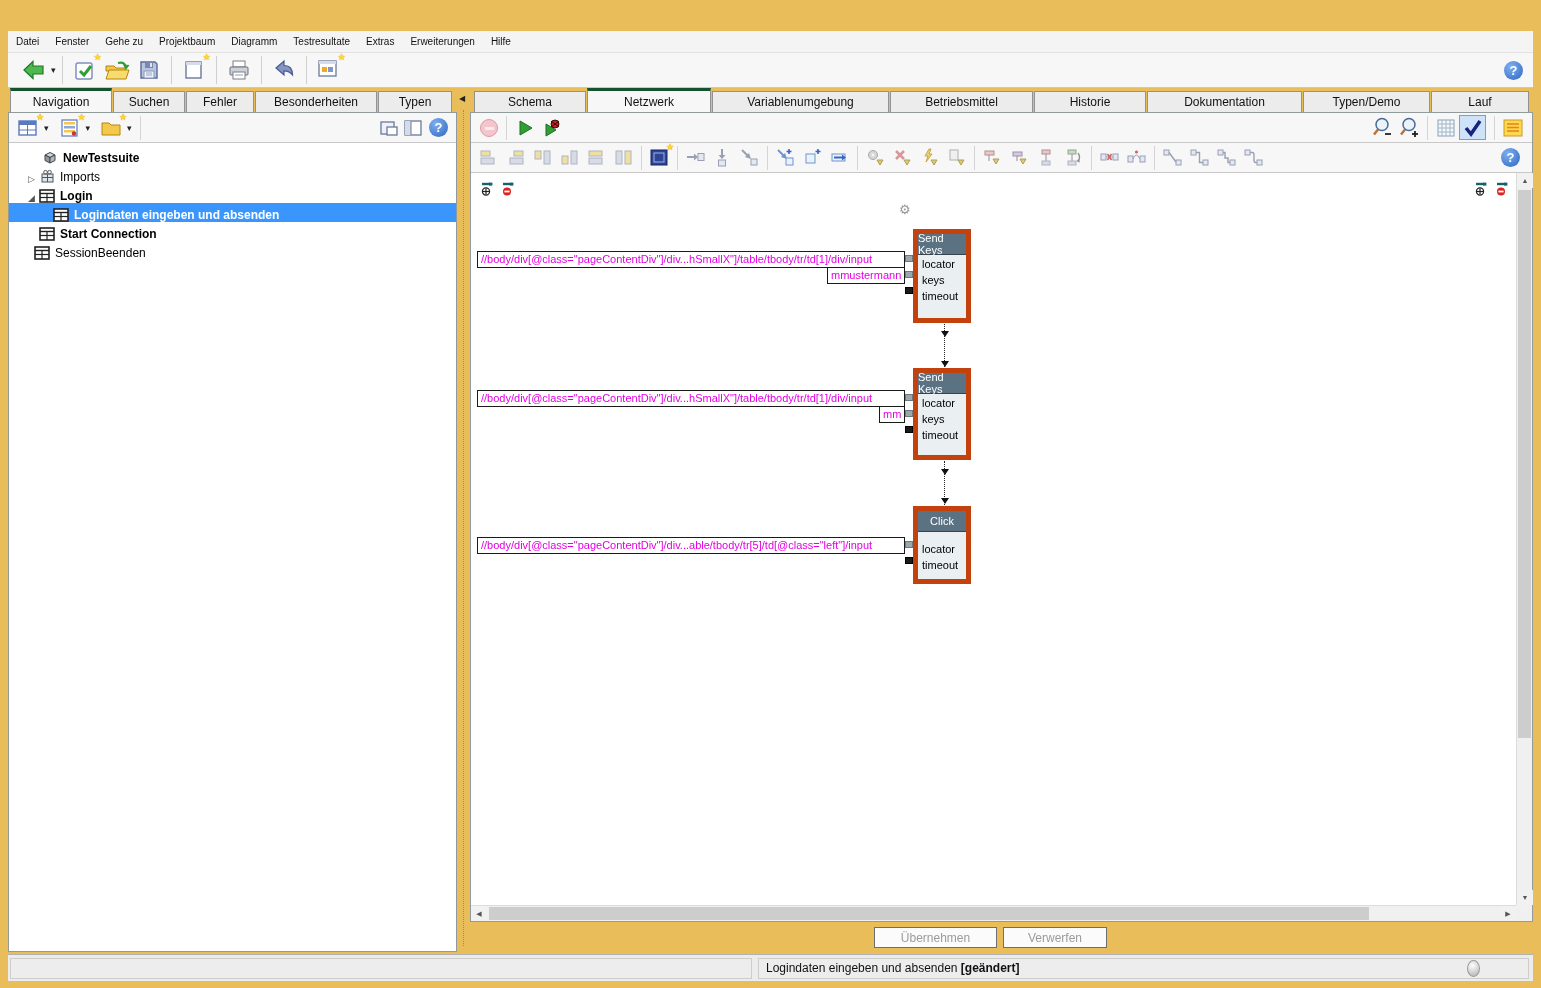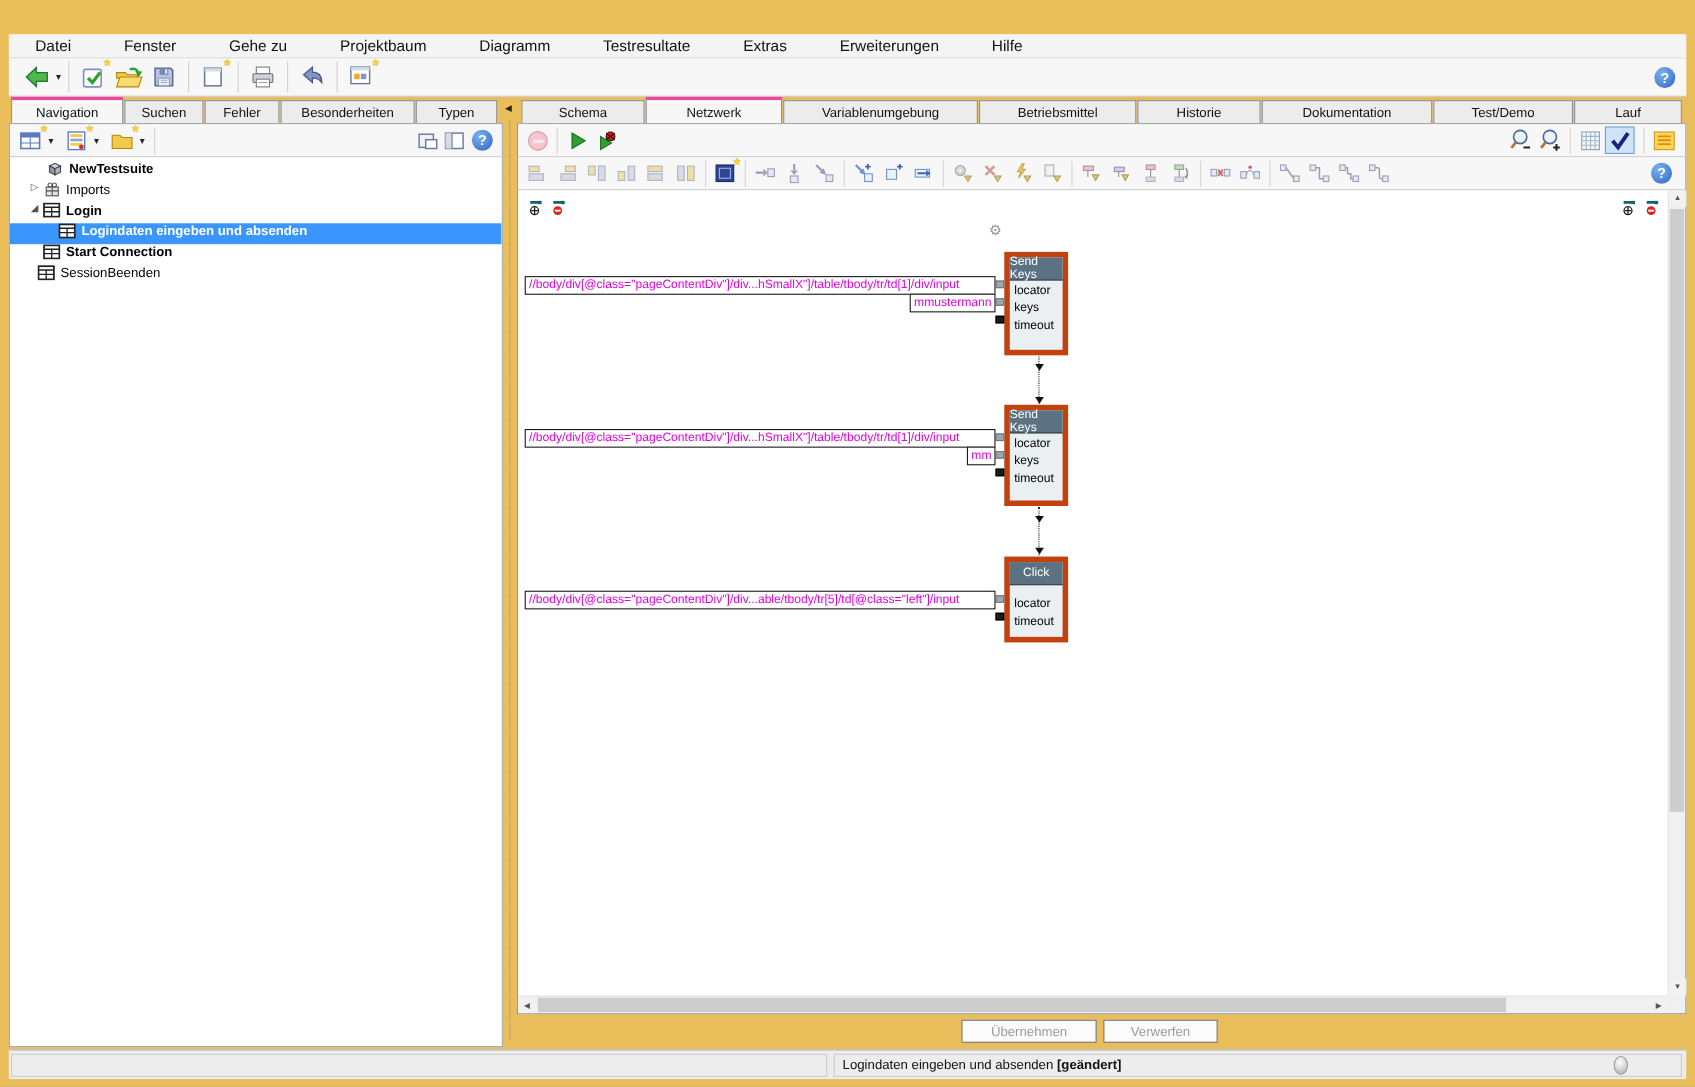--- a/index.html
+++ b/index.html
@@ -10,42 +10,42 @@
   .titlebar{position:absolute;left:0;top:0;width:1541px;height:31px;background:#eabd5b}
   .wtitle{position:absolute;left:0;right:0;top:0;height:31px;display:flex;align-items:center;justify-content:center;font-size:13.5px;color:#33291a}
   .appicon{position:absolute;left:10px;top:6px}
   .wbtn{position:absolute;top:0;height:29px;display:flex;align-items:center;justify-content:center;cursor:default}
   .minbar{width:11px;height:2px;background:#1a1a1a;margin-top:6px}
   .maxbox{width:11px;height:10px;border:2px solid #1a1a1a}
   .closebtn{background:#c75050;color:#fff;font-size:13px;font-weight:bold}
 
   
   .menubar{position:absolute;left:8px;top:31px;width:1525px;height:22px;background:#f4f4f4;display:flex;align-items:center;border-bottom:1px solid #e2e2e2}
-  .menuitem{padding:0 24px;font-size:14px;line-height:21px;color:#111}
+  .menuitem{padding:0 8px;font-size:10px;line-height:21px;color:#111}
   .toolbar-main{position:absolute;left:8px;top:53px;width:1525px;height:35px;background:#f7f7f7;border-bottom:1px solid #c8c8c8;display:flex;align-items:center;padding:0 10px}
   .tb{position:relative;width:32px;height:30px;display:flex;align-items:center;justify-content:center}
   .vsep{width:1px;height:28px;background:#cfcfcf;margin:0 6px}
   .vsep2{width:1px;height:24px;background:#d4d4d4;margin:0 4px}
   .dd{font-size:9px;color:#222;margin-left:1px}
   .star{position:absolute;right:-1px;top:-3px;font-size:9px;color:#ffd633;text-shadow:0 0 1px #b07800}
   .helpbtn{width:19px;height:19px;border-radius:50%;background:radial-gradient(circle at 35% 30%,#7cb0f2,#2f66bf);color:#fff;font-weight:bold;font-size:13px;text-align:center;line-height:19px}
   .spacer{flex:1}
 
   
   .tabsrow{position:absolute;height:24px;display:flex;align-items:flex-end}
   .tab{height:21px;background:#ececec;border:1px solid #929292;border-bottom:none;font-size:12px;display:flex;align-items:center;justify-content:center;color:#111;margin-right:1px}
-  .tab.active{height:24px;background:#f7f7f7;border-top:3px solid #ec4899}
+  .tab.active{height:24px;background:#f7f7f7;border-top:3px solid #14532d}
 
   
   .panelbox{position:absolute;border:1px solid #919b9c;background:#f7f7f7;display:flex;flex-direction:column}
   .ptoolbar{height:30px;background:#f7f7f7;border-bottom:1px solid #c8c8c8;display:flex;align-items:center;padding:0 4px;flex:none}
   .tbtn{position:relative;width:30px;height:26px;display:flex;align-items:center;justify-content:center}
   .tbtn-sm{position:relative;width:24px;height:24px;display:flex;align-items:center;justify-content:center}
   .tree{flex:1;background:#fff;padding-top:3px;overflow:hidden}
-  .trow{display:flex;align-items:flex-start;height:19px;font-size:12px;color:#000;white-space:nowrap}
+  .trow{display:flex;align-items:flex-end;height:19px;font-size:12px;color:#000;white-space:nowrap}
   .trow .exp{width:13px;text-align:center;font-size:9px;color:#555}
   .trow .ticon{width:18px;display:flex;justify-content:center}
   .trow .tlabel{margin-left:4px}
   .b{font-weight:bold}
   .trow.selected{background:#3a96fd;color:#fff}
   .splitter{position:absolute;left:457px;top:88px;width:13px;height:864px}
   .splitter .dots{position:absolute;left:6px;top:22px;bottom:6px;width:1px;border-left:1px dotted #8d8d8d}
   .splitter .coll{position:absolute;left:2px;top:6px;font-size:8px;color:#222}
 
   
@@ -304,21 +304,21 @@
     <span class="dots"></span>
   </div>
 
   <div class="tabsrow" style="left:474px;top:88px">
     <span class="tab" style="width:112px">Schema</span>
     <span class="tab active" style="width:124px">Netzwerk</span>
     <span class="tab" style="width:177px">Variablenumgebung</span>
     <span class="tab" style="width:143px">Betriebsmittel</span>
     <span class="tab" style="width:112px">Historie</span>
     <span class="tab" style="width:155px">Dokumentation</span>
-    <span class="tab" style="width:127px">Test/Demo</span>
+    <span class="tab" style="width:127px">Typen/Demo</span>
     <span class="tab" style="width:98px">Lauf</span>
   </div>
 
   <div class="panelbox" style="left:470px;top:112px;width:1063px;height:810px">
 
     <div class="ptoolbar">
       <span class="t2">
           <span class="stopbtn">
             <i></i>
           </span>

